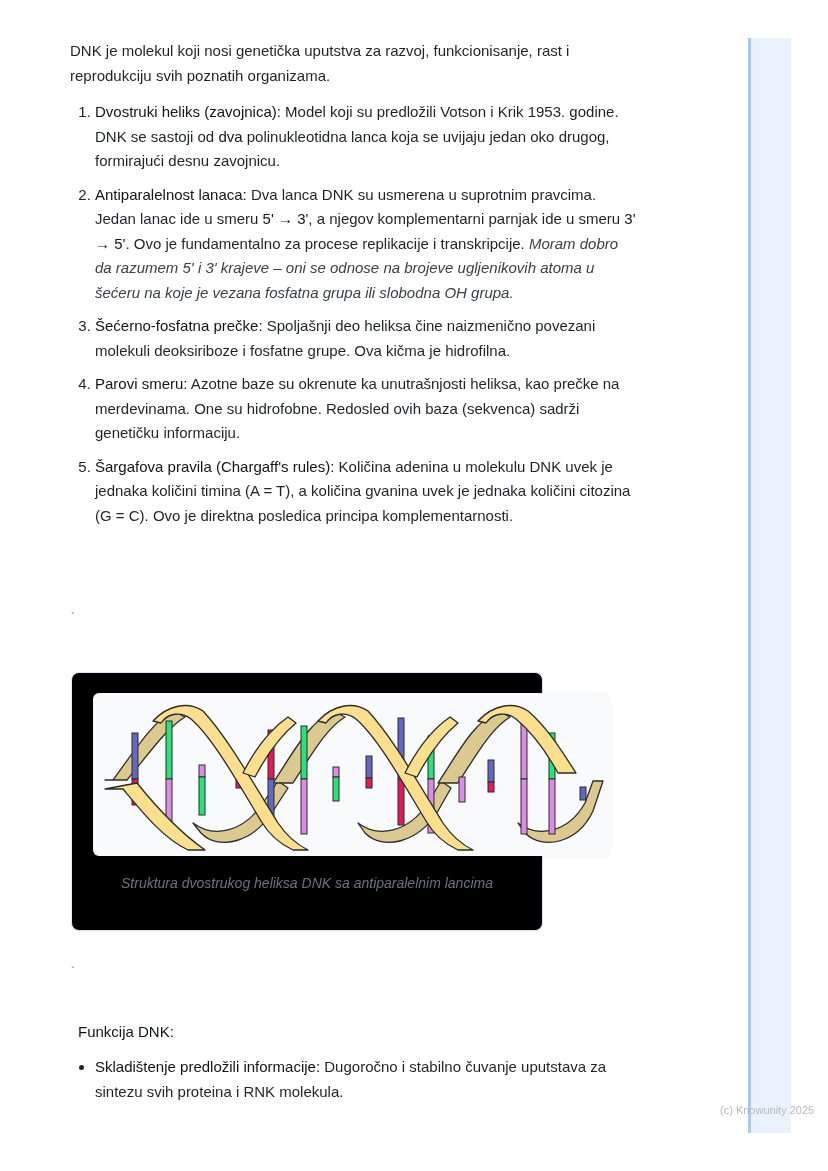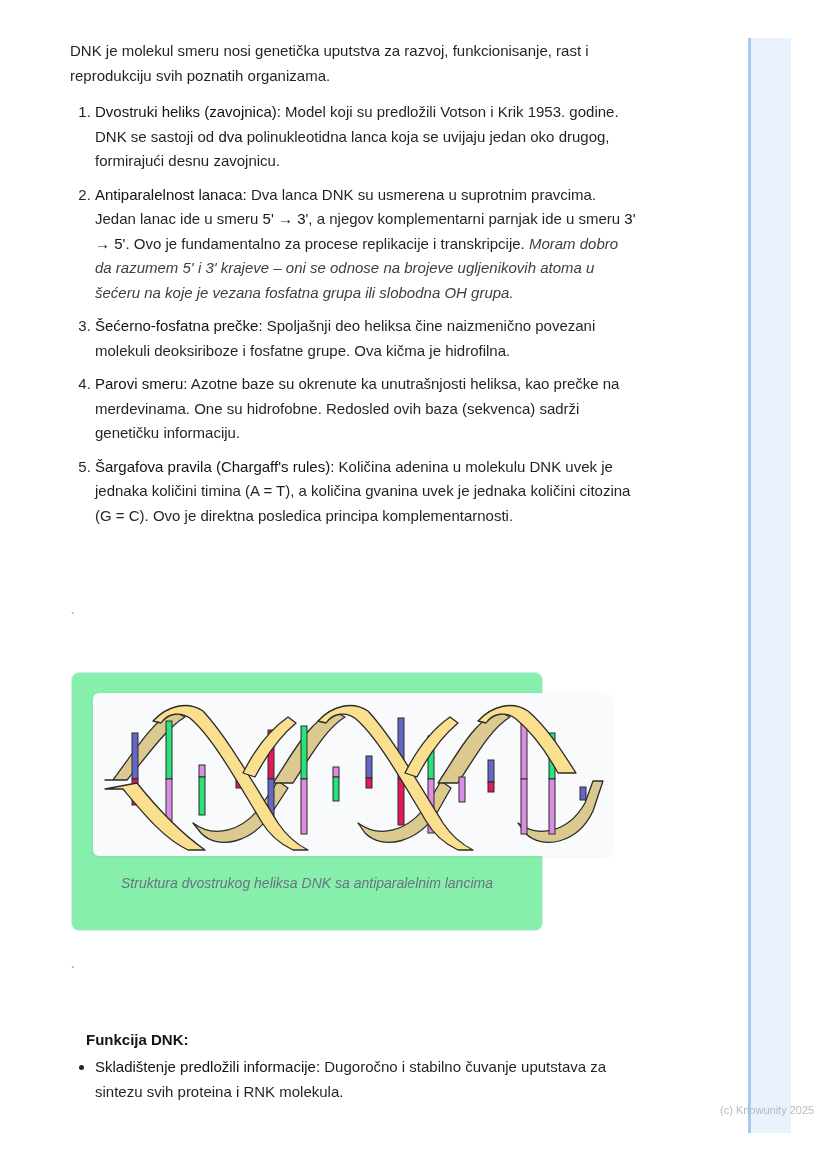--- a/index.html
+++ b/index.html
@@ -55,21 +55,21 @@
     line-height: 1;
   }
   .figure-card {
     position: absolute;
     left: 71px;
     top: 672px;
     width: 472px;
     height: 259px;
     border: 1.5px solid #dce6f2;
     border-radius: 8px;
-    background: #86efac;
+    background: #000000;
     box-sizing: border-box;
   }
   .figure-img {
     position: absolute;
     left: 21px;
     top: 20px;
     width: 518px;
     height: 163px;
     background: #f9fafb;
     border-radius: 6px;
@@ -84,23 +84,23 @@
     text-align: center;
     font-size: 14px;
     font-style: italic;
     color: #6b7280;
   }
   .section-heading {
     position: absolute;
     left: 70px;
     top: 1015px;
     font-size: 15px;
-    font-weight: bold;
+    font-weight: normal;
     color: #111418;
-    margin: 16px;
+    margin: 8px;
   }
   ul.functions {
     position: absolute;
     left: 70px;
     top: 1055px;
     width: 540px;
     margin: 0;
     padding: 0 0 0 25px;
     font-size: 15px;
     line-height: 24.5px;
@@ -121,21 +121,21 @@
     top: 1104px;
     font-size: 11px;
     color: #b5b9bf;
     white-space: nowrap;
   }
 </style>
 </head>
 <body>
 
 <div class="page">
-  <p class="intro">DNK je molekul smeru nosi genetička uputstva za razvoj, funkcionisanje, rast i reprodukciju svih poznatih organizama.</p>
+  <p class="intro">DNK je molekul koji nosi genetička uputstva za razvoj, funkcionisanje, rast i reprodukciju svih poznatih organizama.</p>
 
   <ol class="facts">
     <li>
       <span class="term">Dvostruki heliks (zavojnica):</span><span> Model koji su predložili Votson i Krik 1953. godine. DNK se sastoji od </span><span class="term">dva</span><span> polinukleotidna lanca koja se uvijaju jedan oko drugog, formirajući desnu zavojnicu.</span>
     </li>
     <li>
       <span class="term">Antiparalelnost lanaca:</span><span> Dva lanca DNK su usmerena u suprotnim pravcima. Jedan lanac ide u smeru </span><span class="term">5' → 3'</span><span>, a njegov komplementarni parnjak ide u smeru </span><span class="term">3' → 5'</span><span>. Ovo je fundamentalno za procese replikacije i transkripcije. </span><span class="note">Moram dobro da razumem 5' i 3' krajeve – oni se odnose na brojeve ugljenikovih atoma u šećeru na koje je vezana fosfatna grupa ili slobodna OH grupa.</span>
     </li>
     <li>
       <span class="term">Šećerno-fosfatna prečke:</span><span> Spoljašnji deo heliksa čine naizmenično povezani molekuli deoksiriboze i fosfatne grupe. Ova kičma je hidrofilna.</span>

